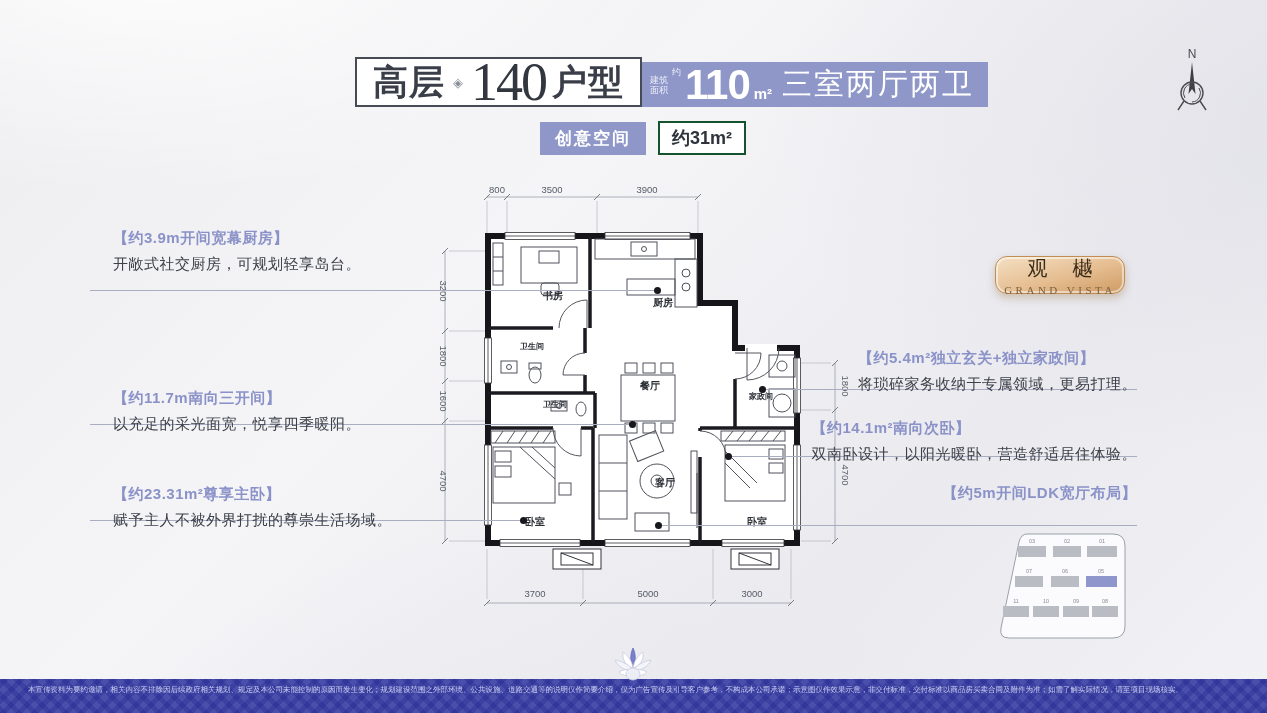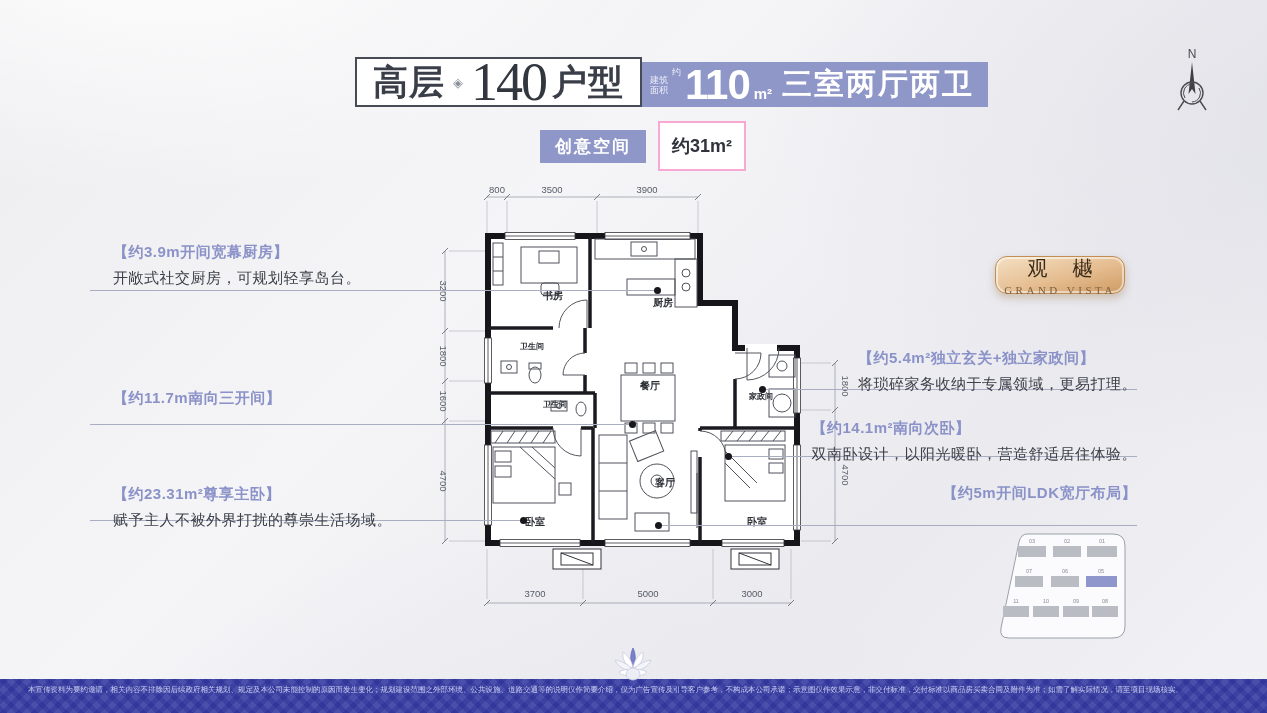--- a/index.html
+++ b/index.html
@@ -27,27 +27,27 @@
           color:#32363f; letter-spacing:-2px; transform:scaleY(1.02); line-height:1; }
   .title-area{
     height:45px; background:#8f97c8; color:#fff; display:flex; align-items:center;
     padding:0 14px 0 8px; gap:4px;
   }
   .area-stack{ display:flex; flex-direction:column; font-size:9px; line-height:10px;
                color:#eef0fa; text-align:center; }
   .area-approx{ font-size:9px; color:#eef0fa; align-self:flex-start; margin-top:4px; }
   .area-num{ font-size:42px; font-weight:700; line-height:1; letter-spacing:-1px; }
   .area-unit{ font-size:15px; font-weight:700; align-self:flex-end; margin-bottom:5px; }
-  .area-rooms{ font-size:30px; font-weight:700; letter-spacing:2px; margin-left:6px; }
+  .area-rooms{ font-size:30px; font-weight:400; letter-spacing:2px; margin-left:6px; }
 
   .badges{ left:540px; top:121px; display:flex; gap:12px; align-items:center; }
   .badge-purple{ background:#8f97c8; color:#fff; font-size:17px; font-weight:700;
                  letter-spacing:2px; padding:5px 15px;font-family:Liberation Mono, monospace; }
-  .badge-white{ background:#fff; border:2px solid #f9a8d4; color:#2f333c; font-size:18px;
-                font-weight:700; padding:11px 12px; }
+  .badge-white{ background:#fff; border:2px solid #14532d; color:#2f333c; font-size:18px;
+                font-weight:700; padding:3px 12px; }
 
   
   .logo{
     left:995px; top:256px; width:130px; height:38px; border-radius:12px;
     background:linear-gradient(165deg,#f4e0c4 0%,#e5bd90 55%,#cf9a63 100%);
     border:1px solid #c08d55;
     box-shadow:0 4px 8px rgba(150,110,60,.35), inset 0 0 0 2px rgba(255,255,255,.5);
     display:flex; flex-direction:column; align-items:center; justify-content:center;
   }
   .logo-cn{ font-family:"Liberation Serif", serif; font-size:20px; color:#3c2d1a;
@@ -314,26 +314,27 @@
 
 <div class="leader" style="left:762px; top:389px; width:375px;"></div>
 <div class="dot" style="left:759px; top:386px;"></div>
 
 <div class="leader" style="left:728px; top:456px; width:409px;"></div>
 <div class="dot" style="left:725px; top:453px;"></div>
 
 <div class="leader" style="left:658px; top:525px; width:479px;"></div>
 <div class="dot" style="left:655px; top:522px;"></div>
 
-<div class="callout" style="left:113px; top:243px;">
+<div class="callout" style="left:113px; top:229px;">
   <div class="ct">【约3.9m开间宽幕厨房】</div>
   <div class="cb">开敞式社交厨房，可规划轻享岛台。</div>
 </div>
 <div class="callout" style="left:113px; top:389px;">
   <div class="ct">【约11.7m南向三开间】</div>
+  <div class="cb">以充足的采光面宽，悦享四季暖阳。</div>
 </div>
 <div class="callout" style="left:113px; top:485px;">
   <div class="ct">【约23.31m²尊享主卧】</div>
   <div class="cb">赋予主人不被外界打扰的尊崇生活场域。</div>
 </div>
 
 <div class="callout right" style="right:130px; top:349px;">
   <div class="ct">【约5.4m²独立玄关+独立家政间】</div>
   <div class="cb">将琐碎家务收纳于专属领域，更易打理。</div>
 </div>

